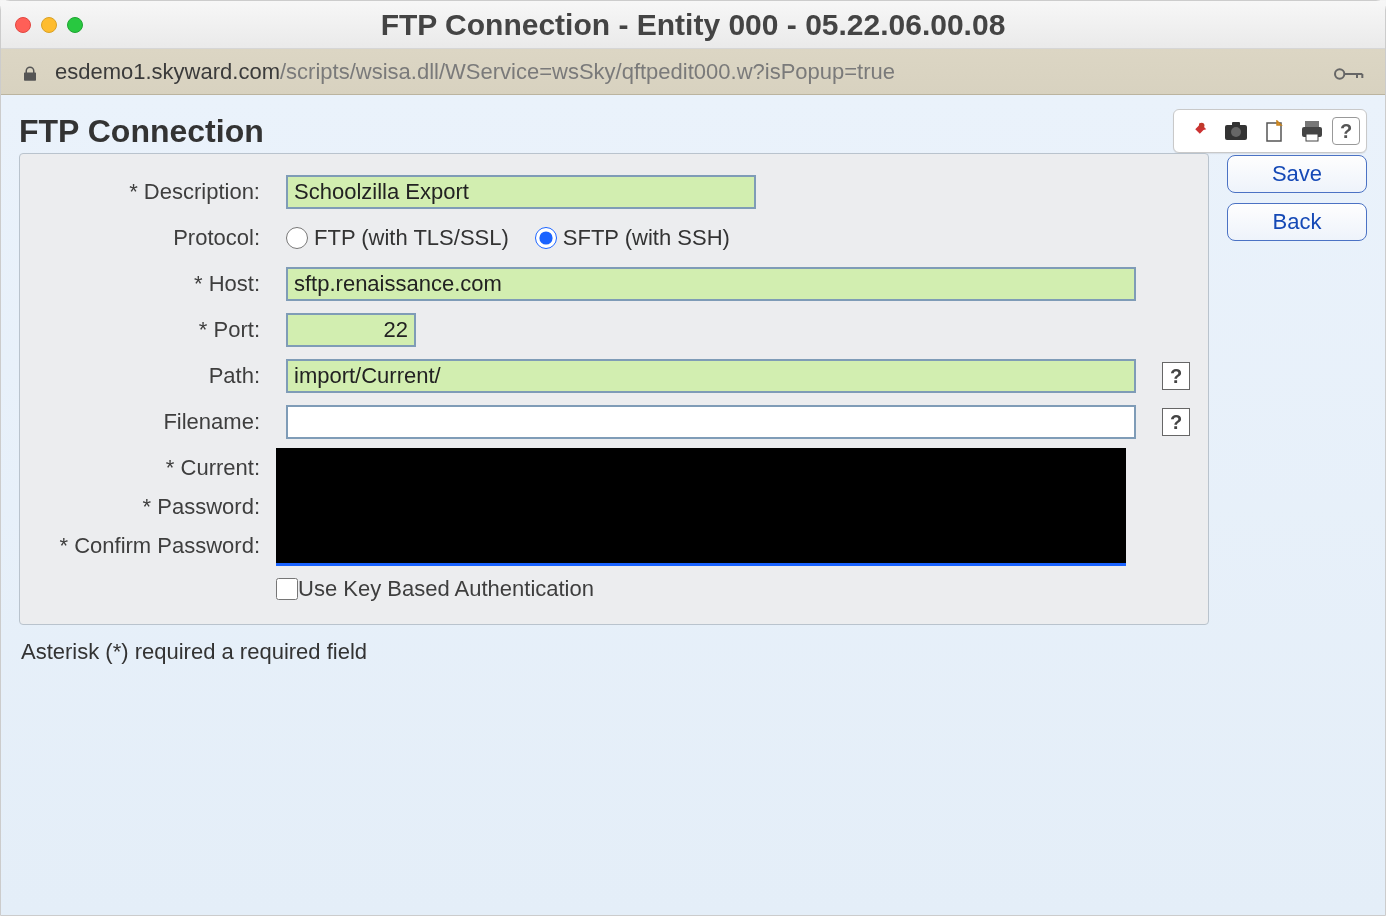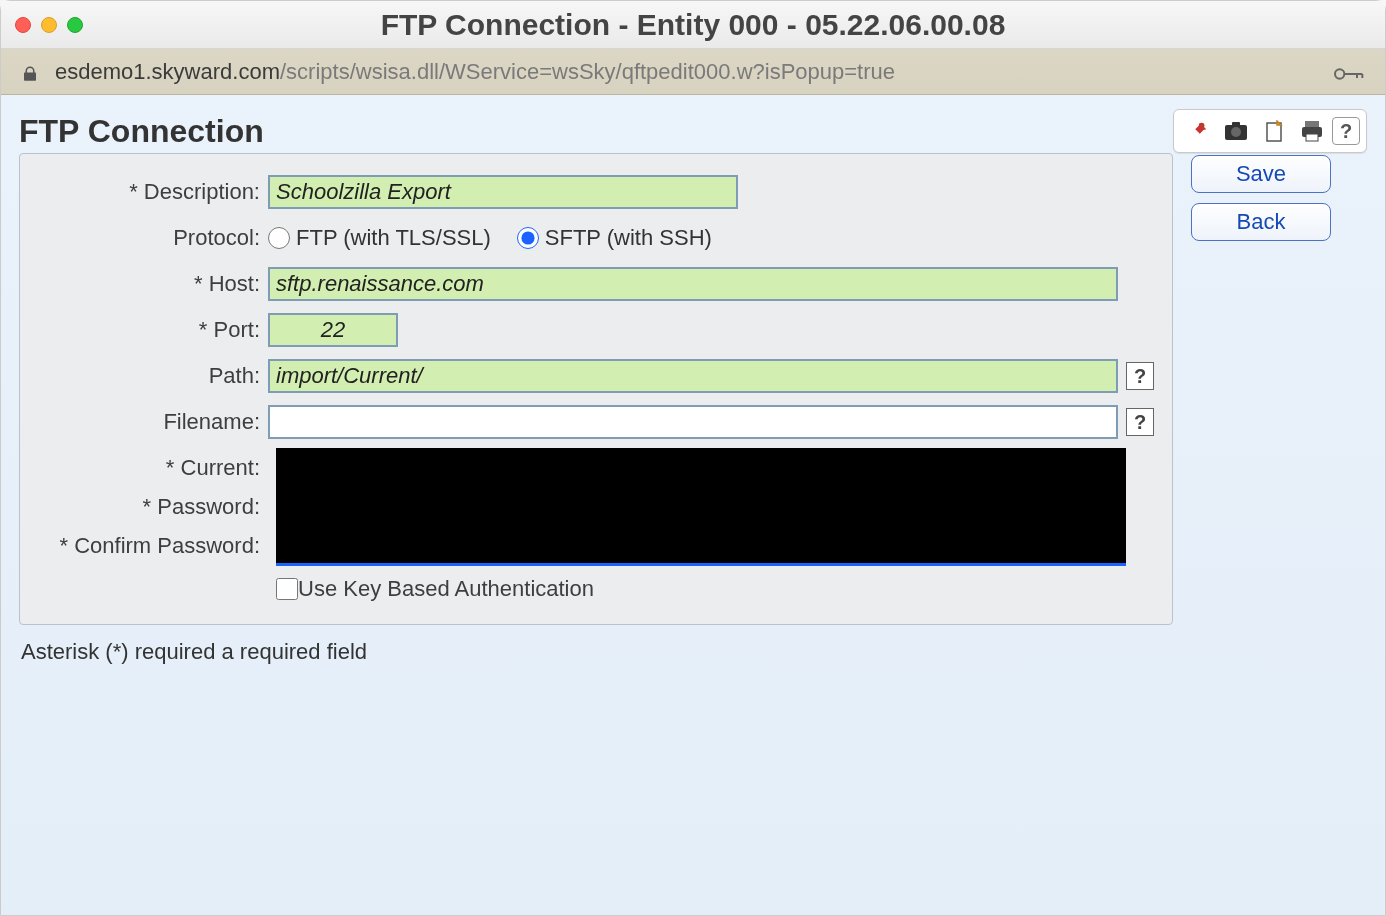--- a/index.html
+++ b/index.html
@@ -99,36 +99,36 @@
   .side-buttons{display:flex;flex-direction:column;gap:10px;width:140px;margin-top:2px;}
   .side-btn{
     height:38px;border:1px solid #4b72c4;border-radius:8px;
     background:linear-gradient(#fefefe,#eef3fb);
     color:#1549b6;font-size:22px;font-weight:500;
     display:flex;align-items:center;justify-content:center;cursor:pointer;
   }
 
   .form-row{
     display:flex;align-items:center;
-    margin-bottom:6px;min-height:40px;
+    margin-bottom:6px;min-height:40px;gap:18px;
   }
   .lbl{
     width:230px;text-align:right;
     font-size:22px;color:#3e3e3e;padding-right:8px;
     white-space:nowrap;
   }
   .inp, .inp-green{
     height:34px;border:2px solid #7f9cb7;
     font-size:22px;padding:2px 6px;color:#222;font-family:inherit;
   }
-  .inp-green{background:#d2eeb0;font-style:italic;}
+  .inp-green{background:#d2eeb0;}
   .inp-white{background:#fff;}
   .w-desc{width:470px;}
   .w-host{width:850px;}
-  .w-port{width:130px;text-align:center;}
+  .w-port{width:130px;text-align:right;}
   .w-path{width:850px;}
   .w-file{width:850px;}
   .radios{display:flex;align-items:center;gap:26px;font-size:22px;color:#333;}
   .radio-opt{display:flex;align-items:center;gap:6px;}
   .radio-opt input{width:22px;height:22px;margin:0;accent-color:#1a63ff;}
   .help-inline{
     width:28px;height:28px;border:1px solid #666;background:#fff;
     display:flex;align-items:center;justify-content:center;margin-left:8px;
     font-size:20px;font-weight:700;color:#444;
   }

